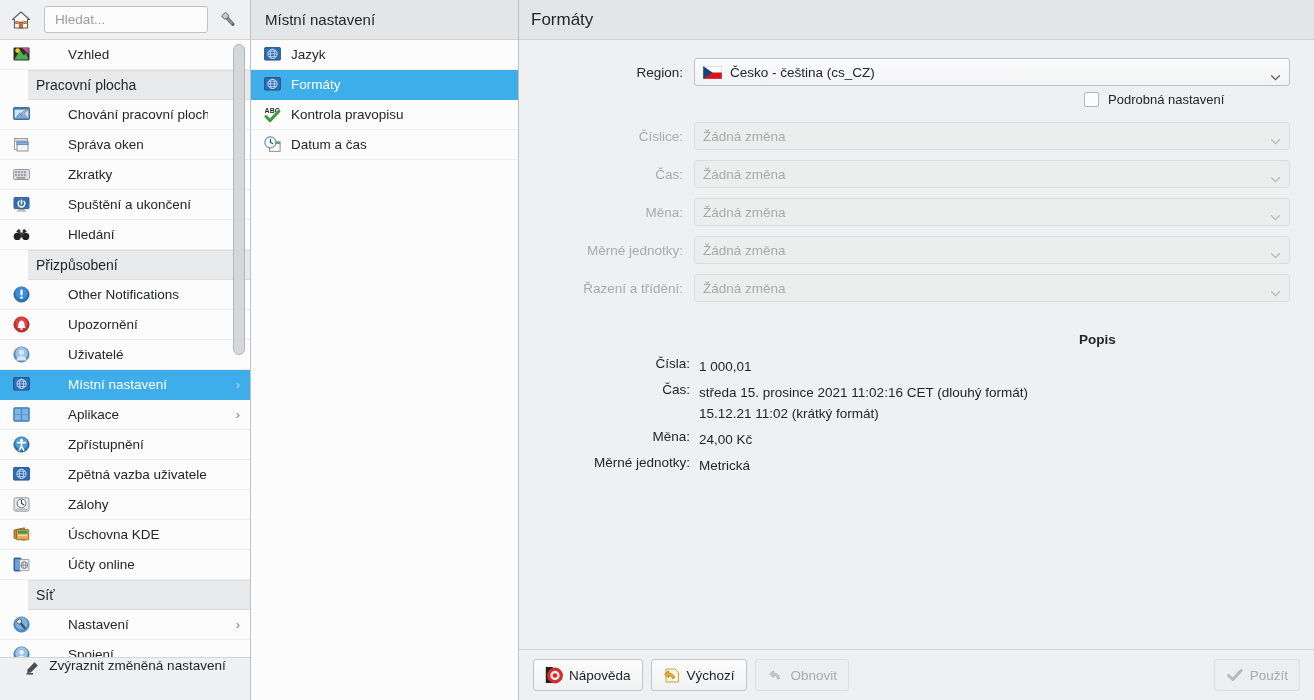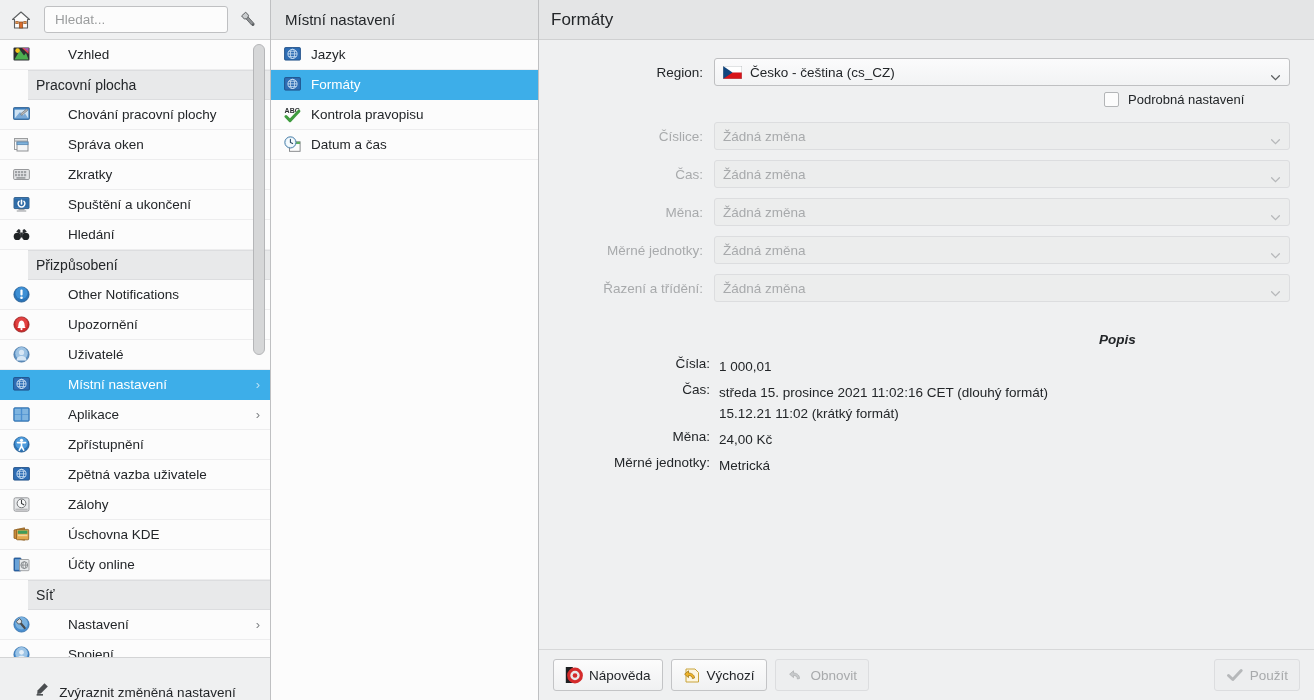--- a/index.html
+++ b/index.html
@@ -9,21 +9,21 @@
     overflow: hidden;
     font-family: "Liberation Sans", sans-serif;
     font-size: 13px;
     color: #232629;
     background: #eff0f1;
   }
   .app { position: relative; width: 1314px; height: 700px; display: flex; }
 
   
   .sidebar {
-    width: 271px; height: 700px;
+    width: 251px; height: 700px;
     background: #fcfcfc;
     position: relative;
     border-right: 1px solid #bfc0c2;
     display: flex; flex-direction: column;
   }
   .sb-toolbar {
     height: 40px; min-height: 40px;
     background: #eff0f1;
     border-bottom: 1px solid #d3d4d5;
     display: flex; align-items: center;
@@ -104,21 +104,21 @@
     top: 4px; height: 311px;
     background: #d6d7d8;
     border: 1px solid #b5b6b8;
     border-radius: 6px;
   }
 
   .sb-footer {
     height: 43px; min-height: 43px;
     background: #eff0f1;
     border-top: 1px solid #d3d4d5;
-    display: flex; align-items: flex-end; justify-content: center;
+    display: flex; align-items: flex-start; justify-content: center;
     gap: 7px;
     font-size: 13.5px;
   }
 
   
   .midpanel {
     width: 268px; height: 700px;
     background: #fcfcfc;
     border-right: 1px solid #bfc0c2;
     display: flex; flex-direction: column;
@@ -678,21 +678,21 @@
             <div class="form-label dim">Řazení a třídění:</div>
             <div class="combo dim">
               <span>Žádná změna</span>
               <span class="chev"><svg width="9" height="6" viewBox="0 0 9 6">
                   <path d="M0.6 0.8 L4.5 4.6 L8.4 0.8" fill="none" stroke="#b6b8ba" stroke-width="1.3" stroke-linecap="round"></path>
                 </svg></span>
             </div>
           </div>
         </div>
 
-      <div class="desc-title" style="margin-top:30px;font-style:italic;">Popis</div>
+      <div class="desc-title" style="margin-top:30px;">Popis</div>
       <div id="desc-rows" style="margin-top:9px;">
           <div class="desc-row" style="margin-bottom: 5px;">
             <div class="desc-label">Čísla:</div>
             <div class="desc-value">1 000,01</div>
           </div>
           <div class="desc-row" style="margin-bottom: 5px;">
             <div class="desc-label">Čas:</div>
             <div class="desc-value">středa 15. prosince 2021 11:02:16 CET (dlouhý formát)
 15.12.21 11:02 (krátký formát)</div>
           </div>

